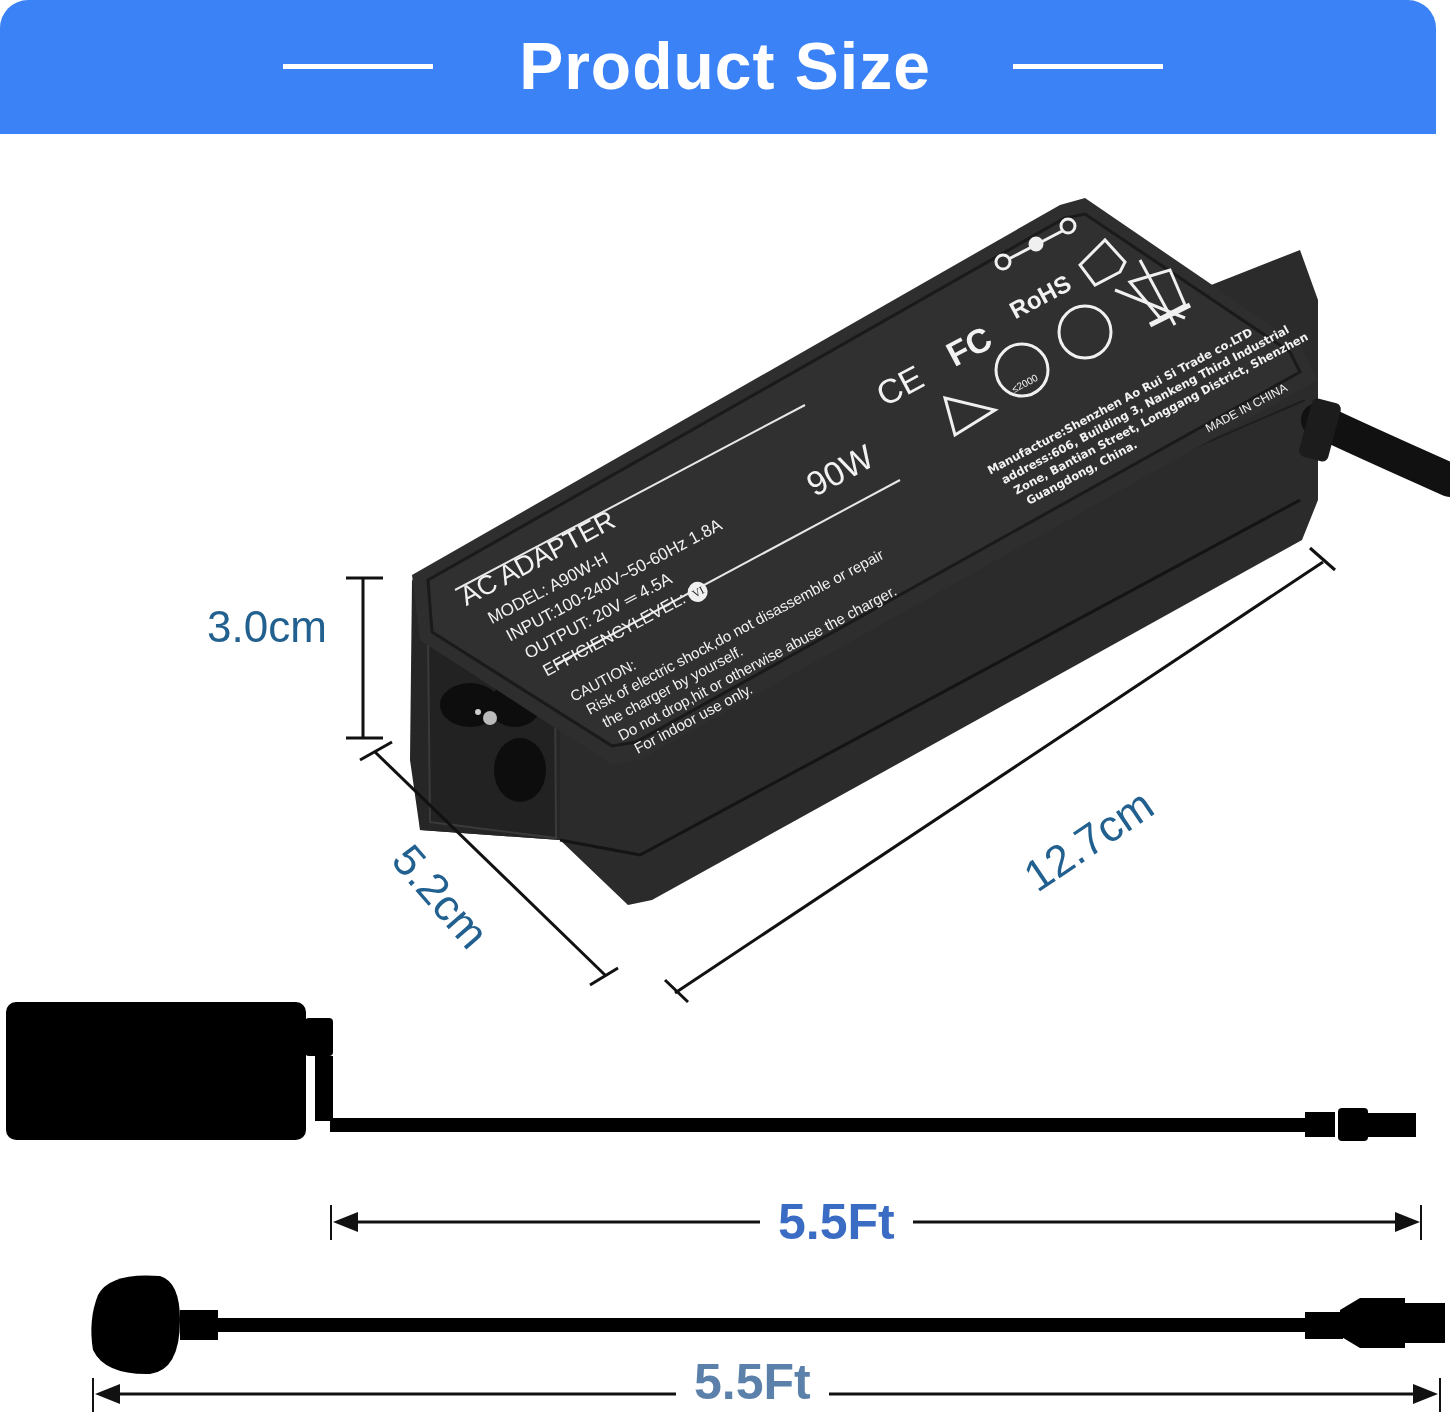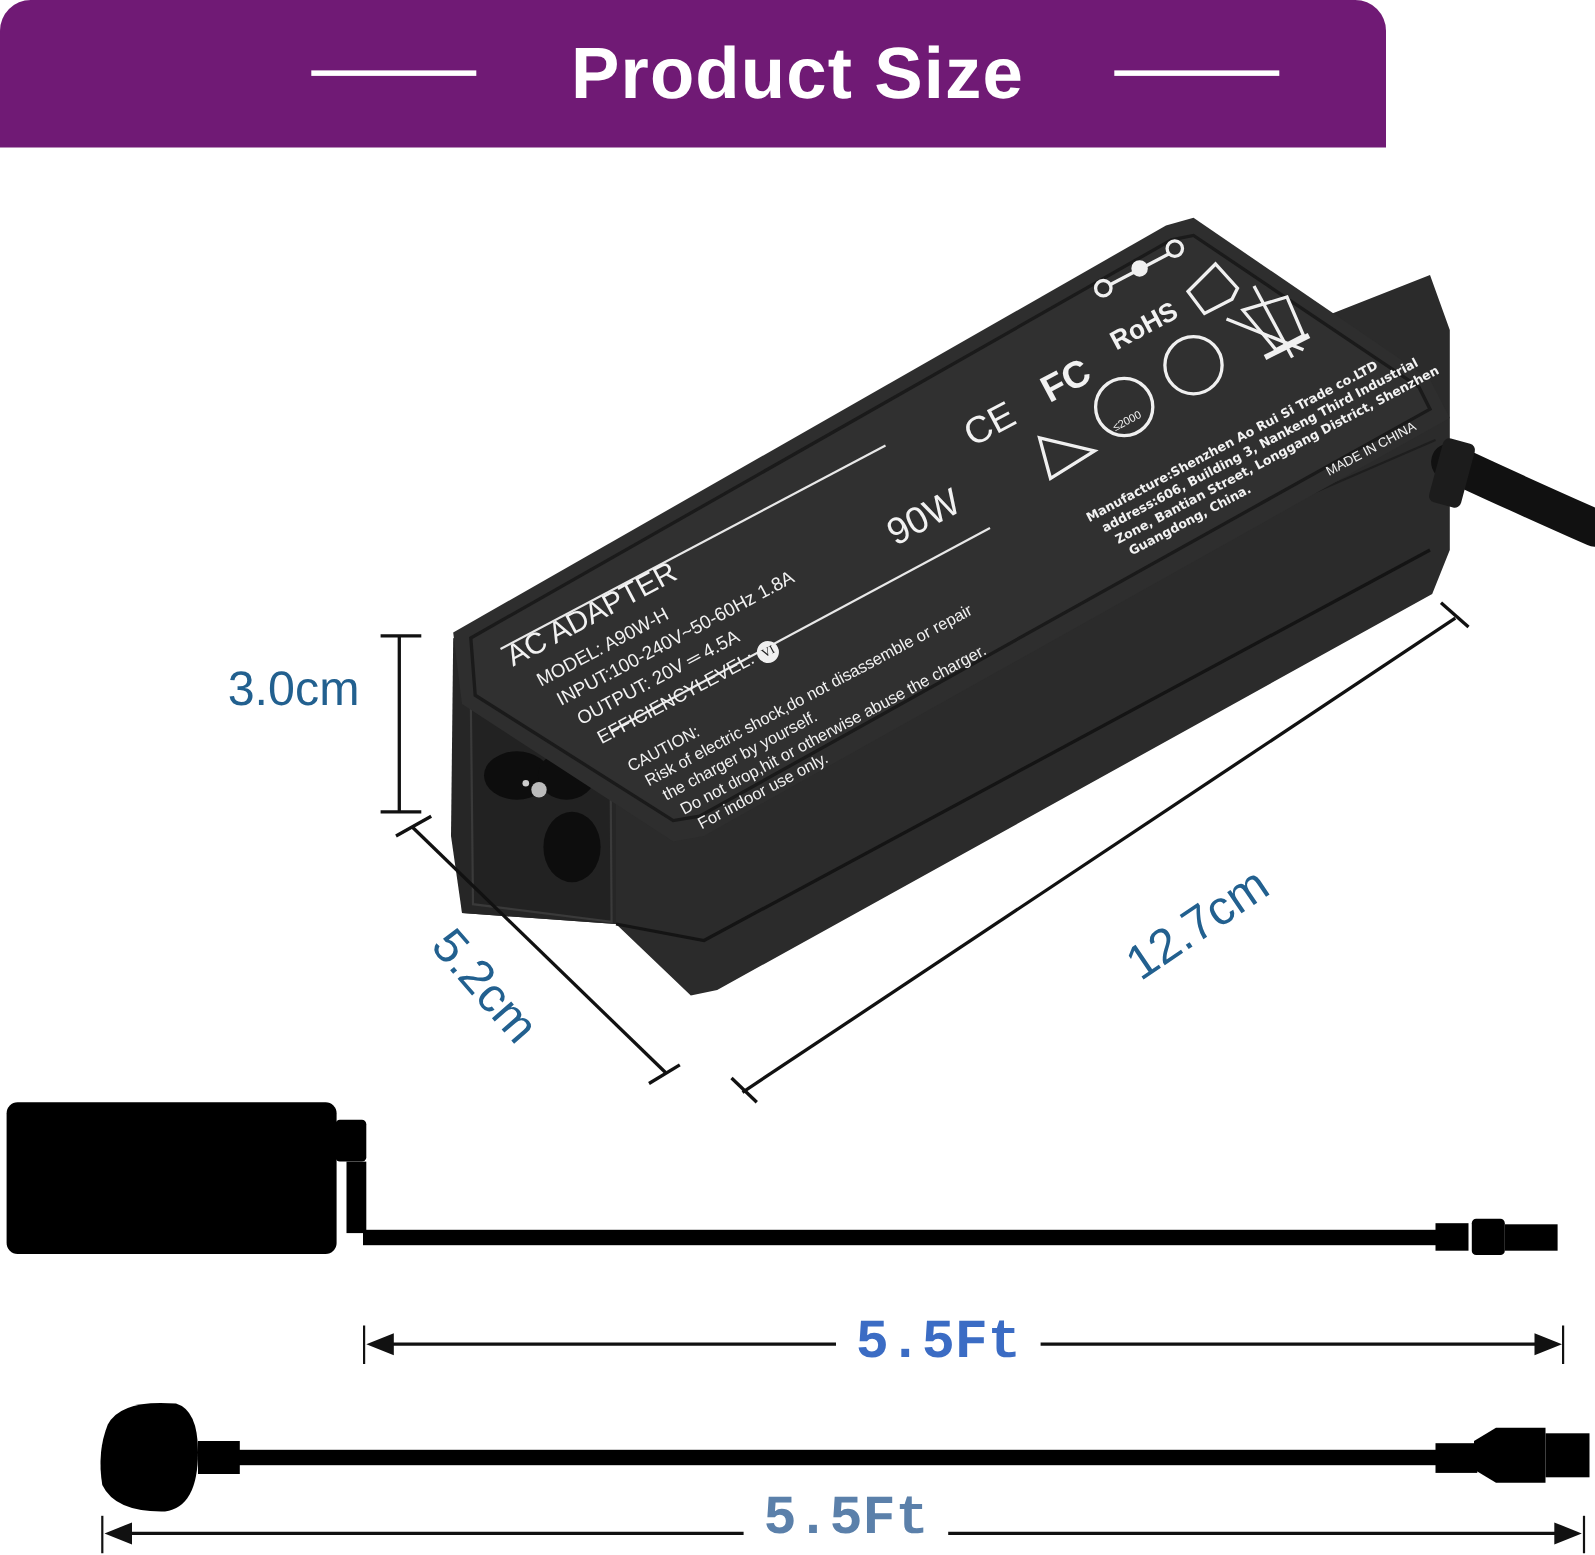--- a/index.html
+++ b/index.html
@@ -1,22 +1,22 @@
 <!DOCTYPE html>
 <html><head>
 <meta charset="utf-8">
 <style>
   html, body { margin:0; padding:0; }
   body { width:1450px; height:1414px; background:#ffffff; position:relative; overflow:hidden; font-family:"Liberation Sans", sans-serif; }
-  .banner { position:absolute; left:0; top:0; width:1260px; height:134px; background:#701a75; border-radius:28px 28px 0 0; }
+  .banner { position:absolute; left:0; top:0; width:1436px; height:134px; background:#3b82f6; border-radius:28px 28px 0 0; }
   .banner-line { position:absolute; top:64px; height:5px; width:150px; background:#ffffff; }
   .banner-title { position:absolute; left:0; width:1450px; top:28px; text-align:center; color:#ffffff; font-weight:bold; font-size:66px; letter-spacing:1px; font-family:"Liberation Sans", sans-serif; }
   svg.main { position:absolute; left:0; top:0; }
   .dim-label { position:absolute; color:#22608f; font-family:"Liberation Sans", sans-serif; font-size:44px; white-space:nowrap; }
-  .ft-label { position:absolute; font-family:Liberation Mono, monospace; font-weight:bold; font-size:50px; white-space:nowrap; background:#fff; padding:0 18px; }
+  .ft-label { position:absolute; font-family:Liberation Sans, sans-serif; font-weight:bold; font-size:50px; white-space:nowrap; background:#fff; padding:0 18px; }
   .face-text { position:absolute; color:#f2f2f2; white-space:nowrap; transform-origin:0 0; }
 </style>
 </head>
 <body>
 
 <div class="banner">
   <div class="banner-line" style="left:283px"></div>
   <div class="banner-title">Product Size</div>
   <div class="banner-line" style="left:1013px"></div>
 </div>

